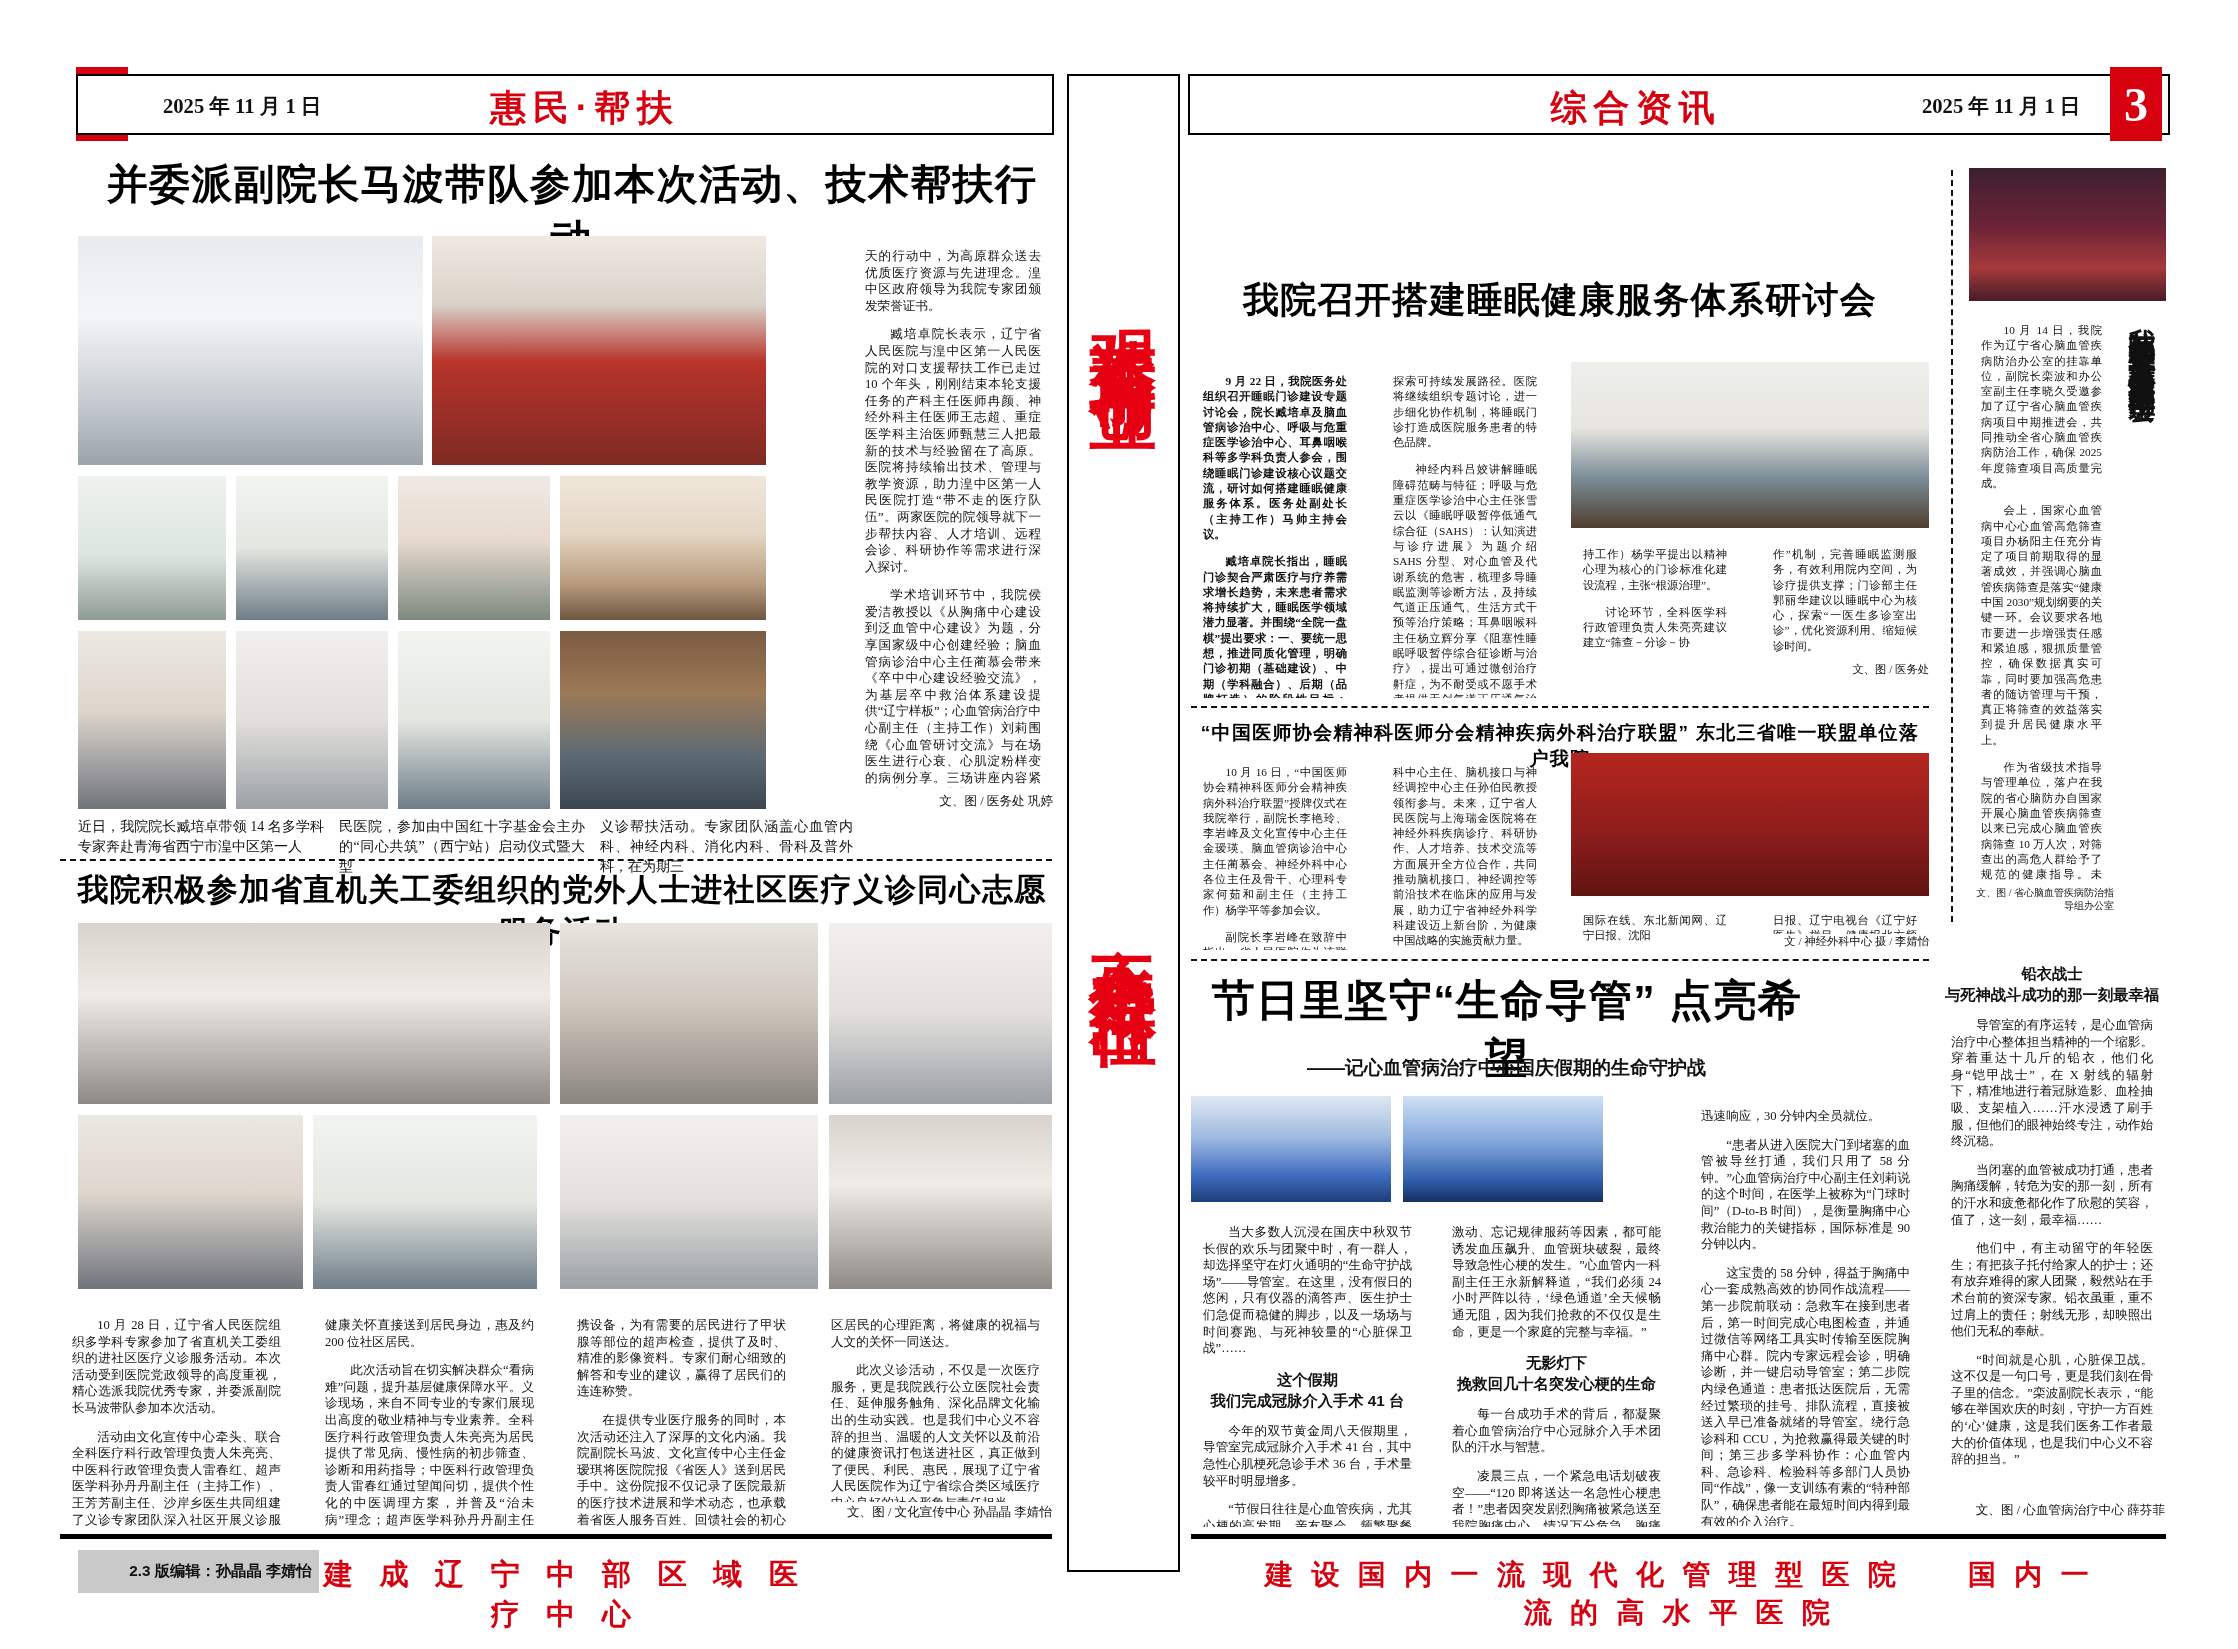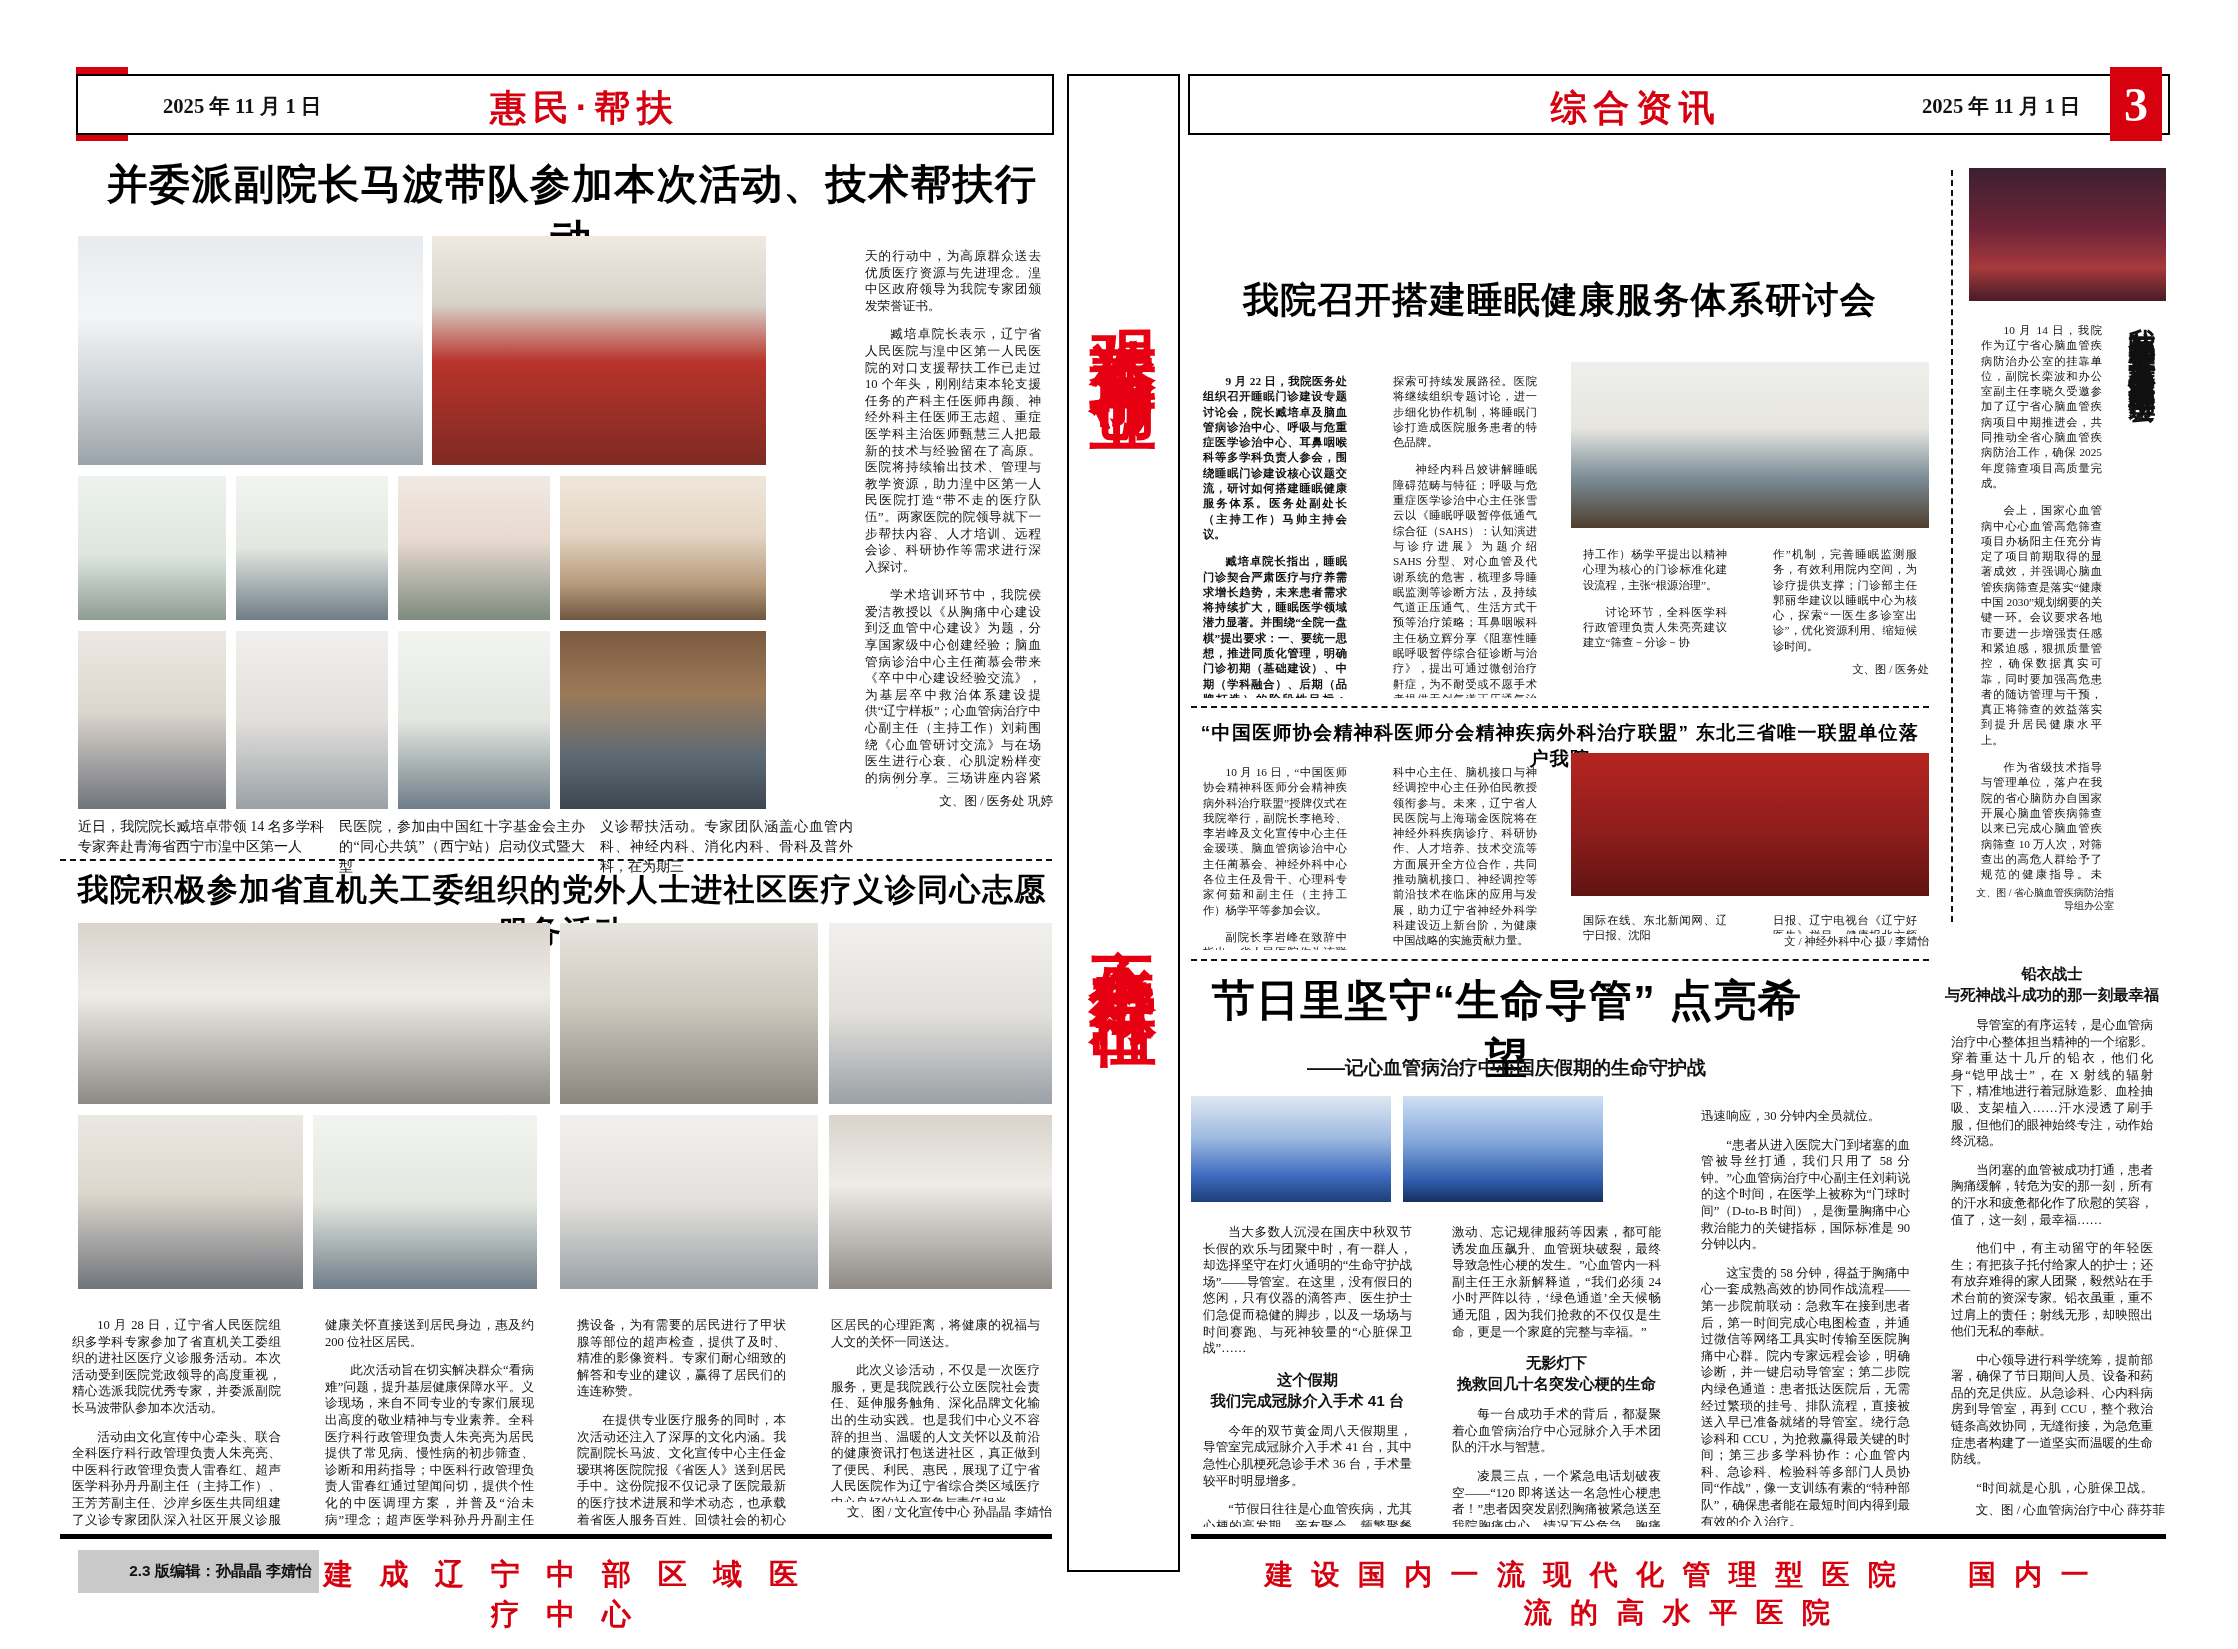--- a/index.html
+++ b/index.html
@@ -209,21 +209,20 @@
       <p class="para">这宝贵的 58 分钟，得益于胸痛中心一套成熟高效的协同作战流程——第一步院前联动：急救车在接到患者后，第一时间完成心电图检查，并通过微信等网络工具实时传输至医院胸痛中心群。院内专家远程会诊，明确诊断，并一键启动导管室；第二步院内绿色通道：患者抵达医院后，无需经过繁琐的挂号、排队流程，直接被送入早已准备就绪的导管室。绕行急诊科和 CCU，为抢救赢得最关键的时间；第三步多学科协作：心血管内科、急诊科、检验科等多部门人员协同“作战”，像一支训练有素的“特种部队”，确保患者能在最短时间内得到最有效的介入治疗。</p>
       <p class="para">胸痛中心为急性胸痛患者筑起的“救命堡垒”，它不仅仅是一个物理空间，它是一个整合了医院内外多种资源和力量的现代化医疗救治体系。其主要目标是提高对急性心肌梗死、主动脉夹层、肺动脉栓塞等以急性胸痛为主要临床表现的危重症的救治效率。</p>
     </div>
   <div class="abs colbox" style="left:1939px;top:963px;width:226px;height:532px;">
     <div class="subhead" style="margin-top:0;">铅衣战士
 与死神战斗成功的那一刻最幸福</div>
     <div>
         <p class="para">导管室的有序运转，是心血管病治疗中心整体担当精神的一个缩影。穿着重达十几斤的铅衣，他们化身“铠甲战士”，在 X 射线的辐射下，精准地进行着冠脉造影、血栓抽吸、支架植入……汗水浸透了刷手服，但他们的眼神始终专注，动作始终沉稳。</p>
         <p class="para">当闭塞的血管被成功打通，患者胸痛缓解，转危为安的那一刻，所有的汗水和疲惫都化作了欣慰的笑容，值了，这一刻，最幸福……</p>
         <p class="para">他们中，有主动留守的年轻医生；有把孩子托付给家人的护士；还有放弃难得的家人团聚，毅然站在手术台前的资深专家。铅衣虽重，重不过肩上的责任；射线无形，却映照出他们无私的奉献。</p>
-        <p class="para">中心领导进行科学统筹，提前部署，确保了节日期间人员、设备和药品的充足供应。从急诊科、心内科病房到导管室，再到 CCU，整个救治链条高效协同，无缝衔接，为急危重症患者构建了一道坚实而温暖的生命防线。</p>
         <p class="para">“时间就是心肌，心脏保卫战。这不仅是一句口号，更是我们刻在骨子里的信念。”栾波副院长表示，“能够在举国欢庆的时刻，守护一方百姓的‘心’健康，这是我们医务工作者最大的价值体现，也是我们中心义不容辞的担当。”</p>
       </div>
   </div>
   <div class="abs byline" style="left:1939px;top:1502px;width:226px;">文、图 / 心血管病治疗中心 薛芬菲</div>
 
   <div class="abs rule" style="left:1191px;top:1534px;width:975px;height:5.3px;"></div>
   <div class="abs slogan center" style="left:1264px;top:1556px;width:831px;font-size:28px;letter-spacing:5.3px;">建 设 国 内 一 流 现 代 化 管 理 型 医 院　　国 内 一 流 的 高 水 平 医 院</div>
 </section>
 
 

